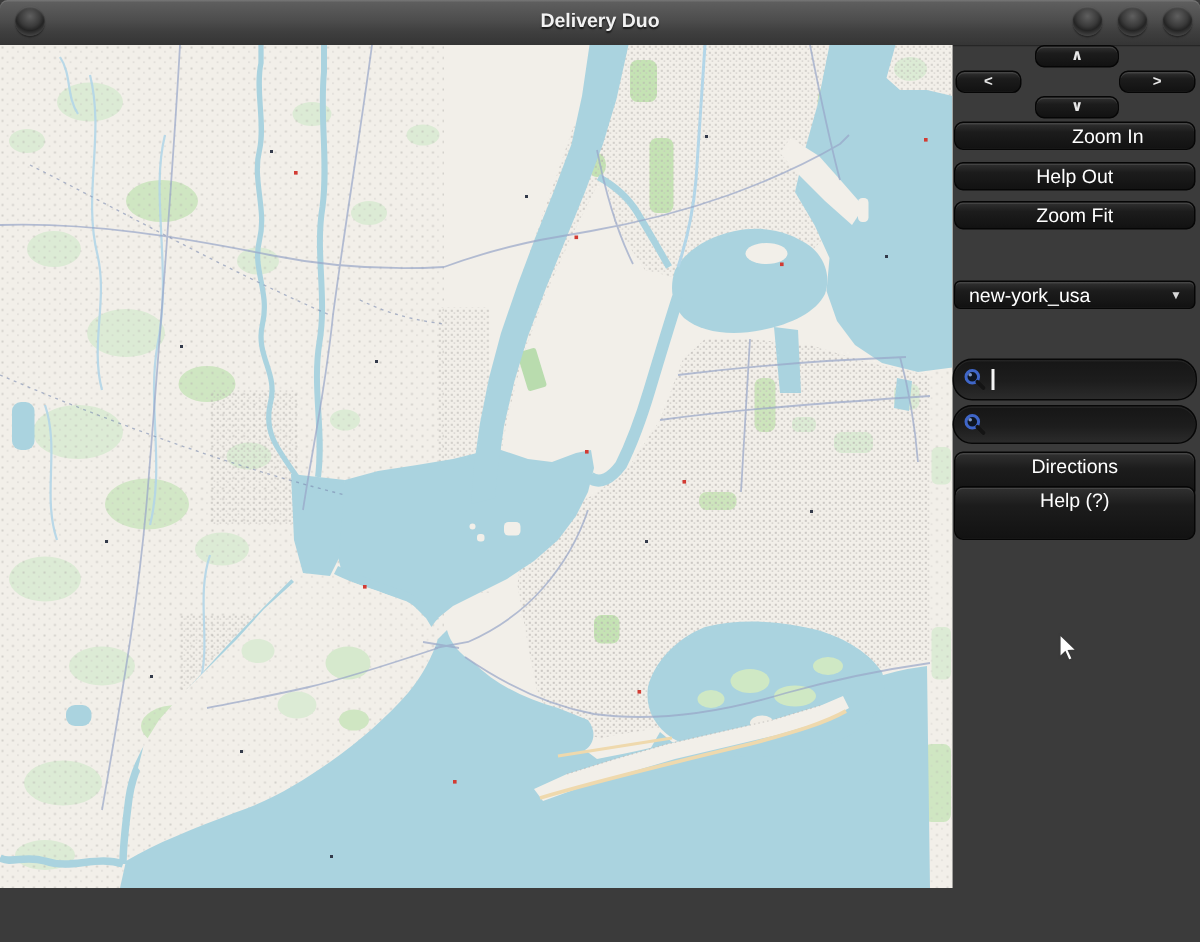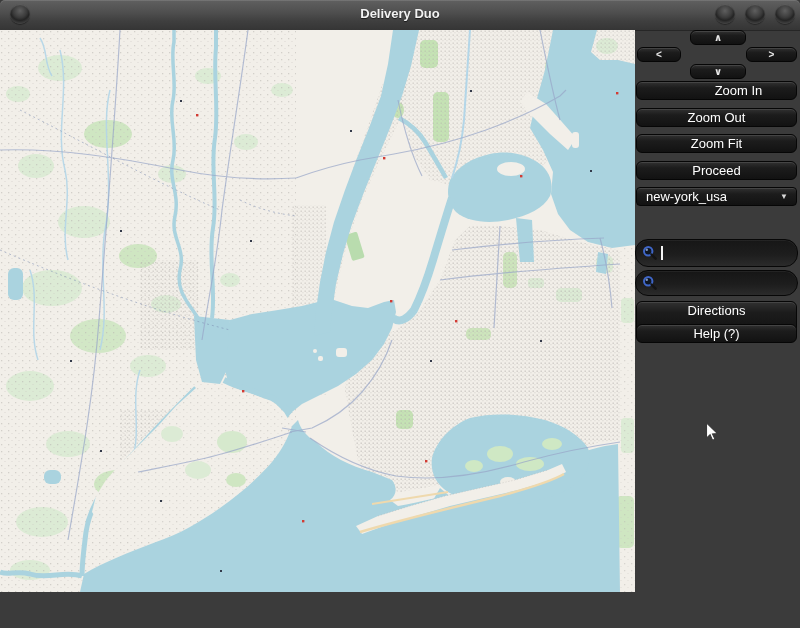--- a/index.html
+++ b/index.html
@@ -284,23 +284,22 @@
     <span>&lt;</span>
   </div>
   <div class="btn chev" style="left:111px;top:17px;width:51px;height:15px;">
     <span>&gt;</span>
   </div>
   <div class="btn chev" style="left:55px;top:34px;width:56px;height:15px;">
     <span>∨</span>
   </div>
 
   <div class="btn wide" style="top:51px;padding-left:44px;">Zoom In</div>
-  <div class="btn wide" style="top:78px;">Zoom Out</div>
+  <div class="btn wide" style="top:78px;">Help Out</div>
   <div class="btn wide" style="top:104px;">Zoom Fit</div>
-  <div class="btn wide" style="top:131px;">Proceed</div>
 
   <div class="btn wide select" style="top:157px;border-radius:4px;">
     <span class="val">new-york_usa</span>
     <span class="caret">▼</span>
   </div>
 
 
   <div class="pill" style="top:209px;height:28px;">
     <svg width="16" height="16" viewBox="0 0 16 16">
       <circle cx="6.2" cy="6.2" r="4.2" fill="#0e1622" stroke="#3f66c8" stroke-width="2"></circle>
@@ -314,18 +313,18 @@
   <div class="pill" style="top:240px;height:26px;">
     <svg width="16" height="16" viewBox="0 0 16 16">
       <circle cx="6.2" cy="6.2" r="4.2" fill="#0e1622" stroke="#3f66c8" stroke-width="2"></circle>
       <circle cx="4.8" cy="4.8" r="1.2" fill="#9db8e8" opacity="0.8"></circle>
       <line x1="9.6" y1="9.6" x2="13.6" y2="13.6" stroke="#141414" stroke-width="2.6" stroke-linecap="round"></line>
     </svg>
     <input type="text" style="">
   </div>
 
   <div class="btn wide" style="top:271px;height:32px;line-height:18px;">Directions</div>
-  <div class="btn wide" style="top:294px;height:19px;line-height:18px;text-align:center;">Help (?)</div>
+  <div class="btn wide" style="top:294px;height:36px;line-height:18px;text-align:center;">Help (?)</div>
 </div>
 
 <svg class="cursor" viewBox="0 0 14 20">
   <path d="M1.5,0.8 L1.5,16.2 L5.1,12.8 L7.5,18.3 L10,17.2 L7.5,11.9 L12.5,11.5 Z" fill="#ffffff" stroke="#3a3a3a" stroke-width="1.1"></path>
 </svg>
 
 </body></html>

